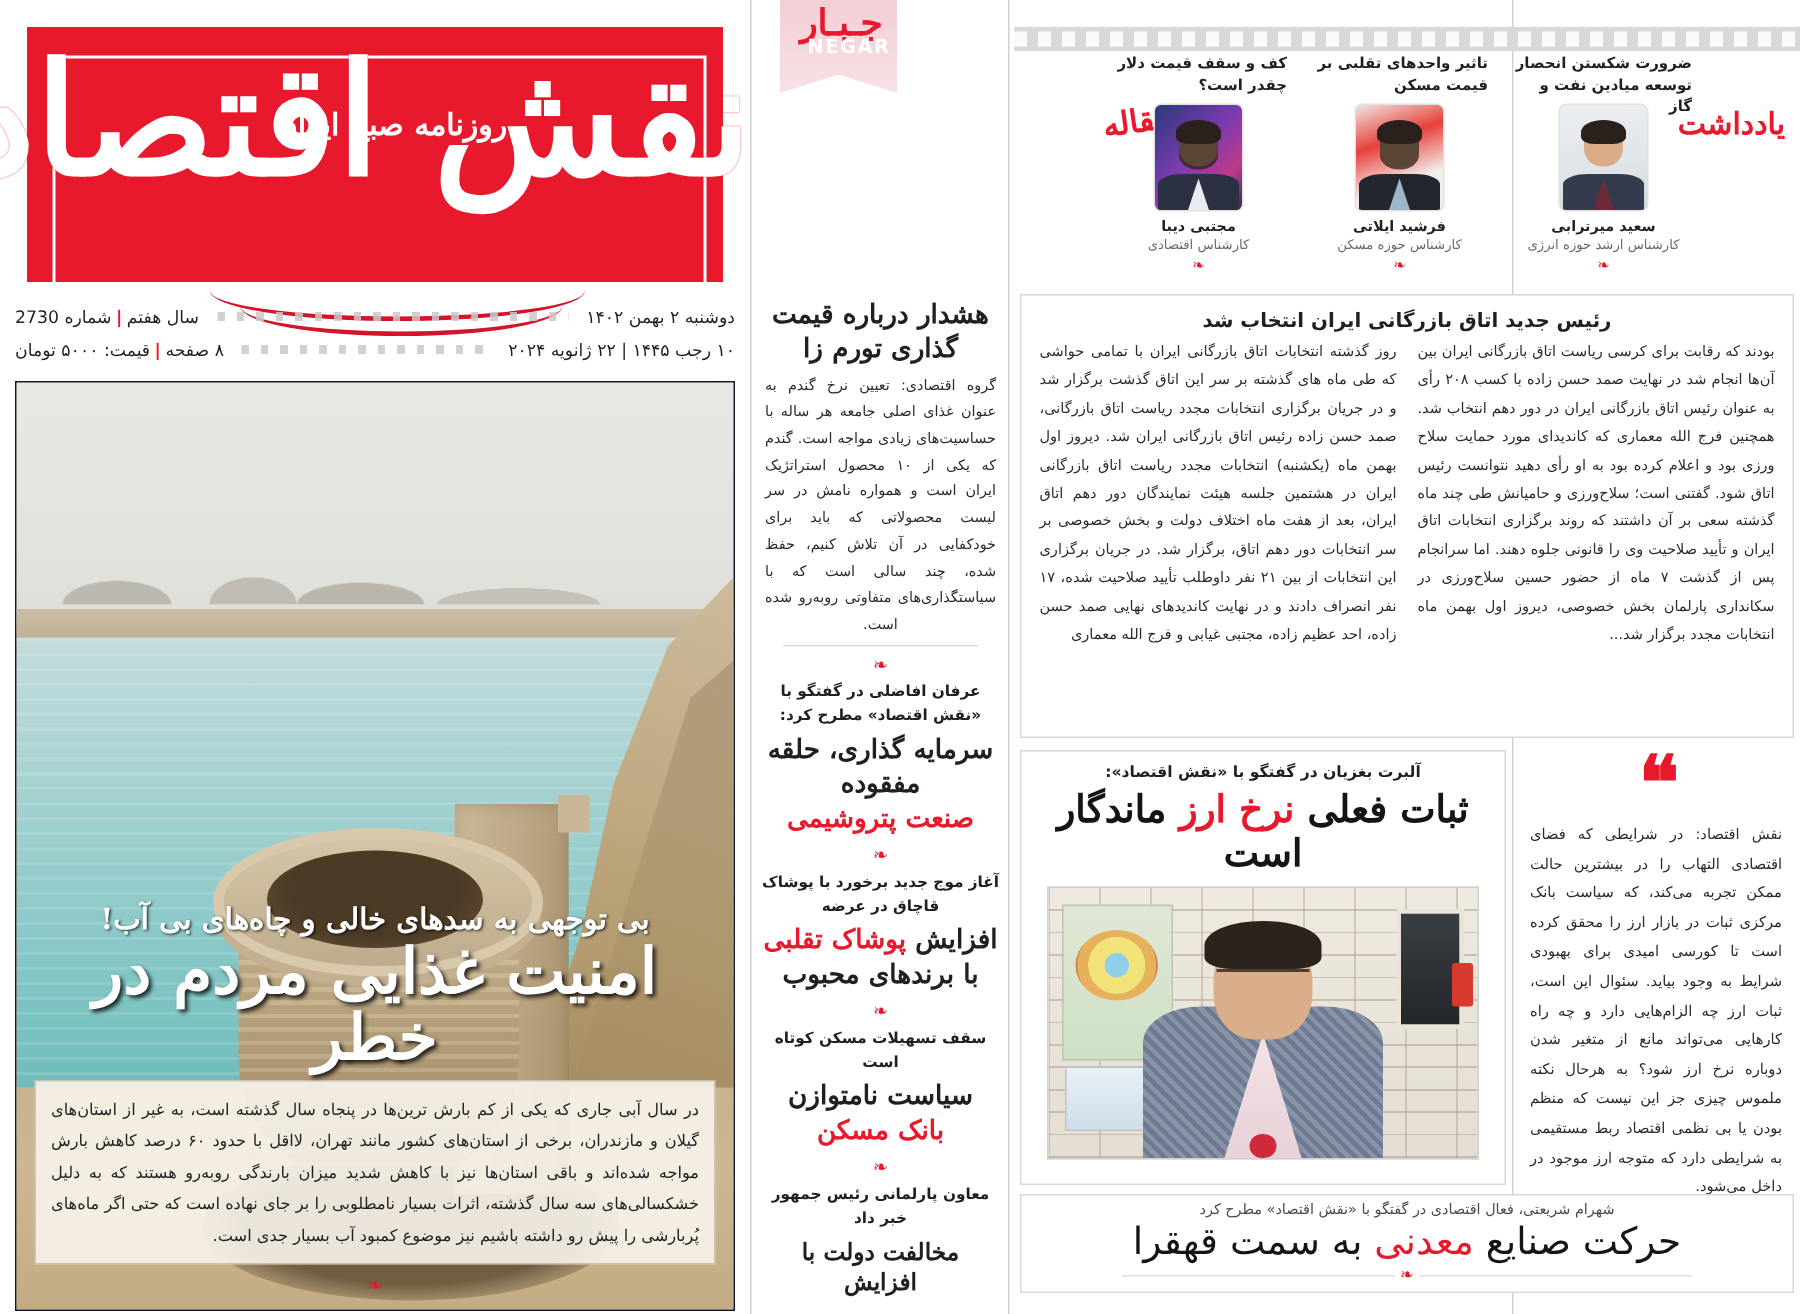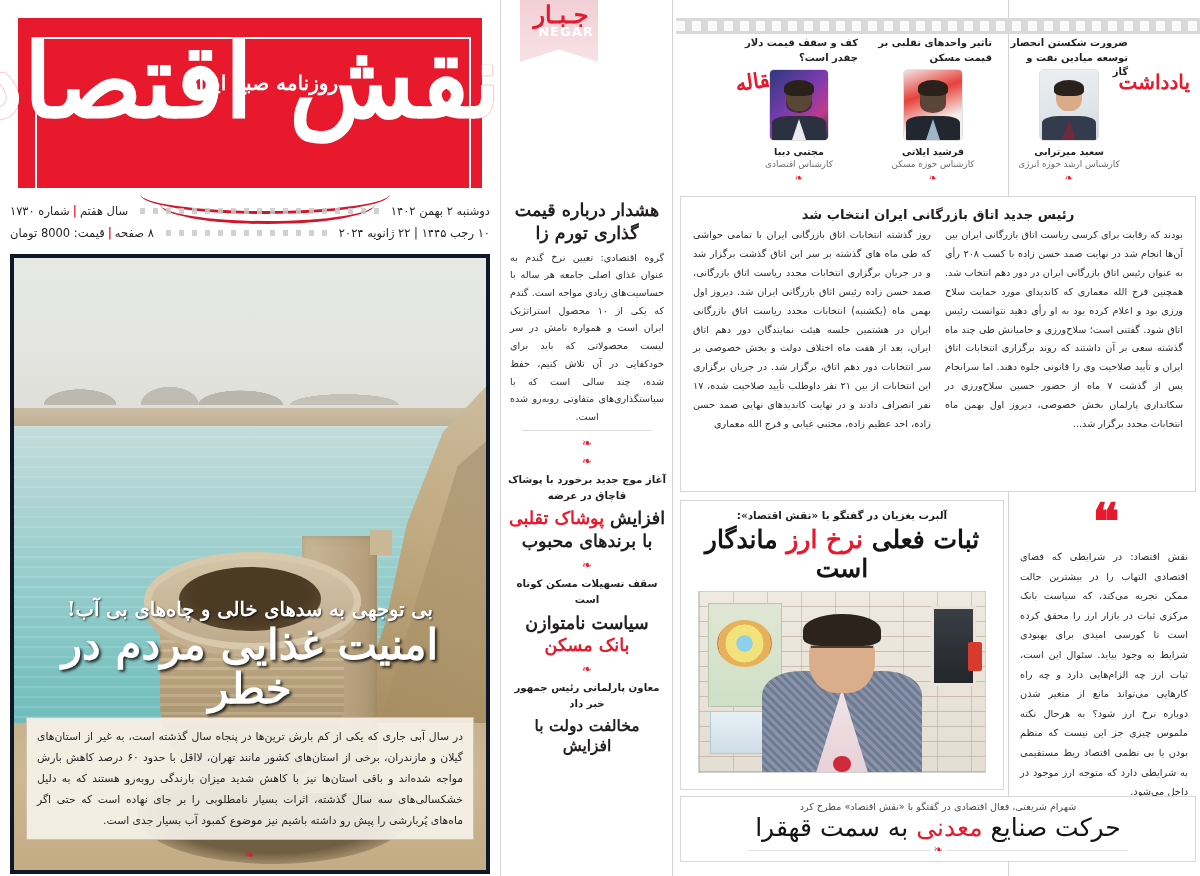--- a/index.html
+++ b/index.html
@@ -92,21 +92,21 @@
     background-image: repeating-linear-gradient(to right,
       #c9c9c9 0px, #c9c9c9 5px, transparent 5px, transparent 13px);
     opacity: .85;
   }
   .sep { color: #e8192c; padding: 0 3px; font-weight: bold; }
 
   #photo-block {
     position: relative;
     width: 480px; height: 620px;
     margin-top: 4px;
-    border: 4px solid #0f172a;
+    border: 1px solid #0f172a;
     overflow: hidden;
     background: #cbb79b;
   }
   #photo-art { position: absolute; inset: 0; }
   .sky {
     position: absolute; left:0; top:0; width:100%; height: 27%;
     background: linear-gradient(#e7e9e4 0%, #e3e4df 60%, #dcddd6 100%);
   }
   .far-hills {
     position: absolute; left: 0; top: 16%; width: 100%; height: 8%;
@@ -563,28 +563,28 @@
       </div>
       <div class="swash" id="swash1"></div>
       <div class="swash" id="swash2"></div>
     </div>
 
     <div id="infobar">
       <div class="infoline" id="infoline1">
         <span class="info-right">دوشنبه ۲ بهمن ۱۴۰۲</span>
         <span class="info-dots"></span>
         <span class="info-left">
-          <span>سال هفتم</span><span class="sep">|</span><span>شماره ۱۷۳۰</span>
+          <span>سال هفتم</span><span class="sep">|</span><span>شماره 2730</span>
         </span>
       </div>
       <div class="infoline" id="infoline2">
         <span class="info-right">۱۰ رجب ۱۴۴۵ | ۲۲ ژانویه ۲۰۲۴</span>
         <span class="info-dots"></span>
         <span class="info-left">
-          <span>۸ صفحه</span><span class="sep">|</span><span>قیمت: 8000 تومان</span>
+          <span>۸ صفحه</span><span class="sep">|</span><span>قیمت: ۵۰۰۰ تومان</span>
         </span>
       </div>
     </div>
 
     <div id="photo-block">
       <div id="photo-art">
         <div class="sky"></div>
         <div class="far-hills"></div>
         <div class="far-shore"></div>
         <div class="water"></div>
@@ -614,20 +614,24 @@
 
   <div id="mid-col">
 
     <div class="mid-item">
       <div class="mid-head">هشدار درباره قیمت گذاری تورم زا</div>
       <div class="mid-body">گروه اقتصادی: تعیین نرخ گندم به عنوان غذای اصلی جامعه هر ساله با حساسیت‌های زیادی مواجه است. گندم که یکی از ۱۰ محصول استراتژیک ایران است و همواره نامش در سر لیست محصولاتی که باید برای خودکفایی در آن تلاش کنیم، حفظ شده، چند سالی است که با سیاستگذاری‌های متفاوتی روبه‌رو شده است.</div>
     </div>
     <div class="mid-sep-rule"></div>
     <div class="mid-sep">❧</div>
 
+    <div class="mid-item">
+      <div class="mid-kicker">عرفان افاضلی در گفتگو با «نقش اقتصاد» مطرح کرد:</div>
+      <div class="mid-head"><span>سرمایه گذاری، حلقه مفقوده</span><br><span class="hl">صنعت پتروشیمی</span></div>
+    </div>
     <div class="mid-sep">❧</div>
 
     <div class="mid-item">
       <div class="mid-kicker">آغاز موج جدید برخورد با پوشاک قاچاق در عرضه</div>
       <div class="mid-head"><span>افزایش</span>
         <span class="hl">پوشاک تقلبی</span><br><span>با برندهای محبوب</span></div>
     </div>
     <div class="mid-sep">❧</div>
 
     <div class="mid-item">

